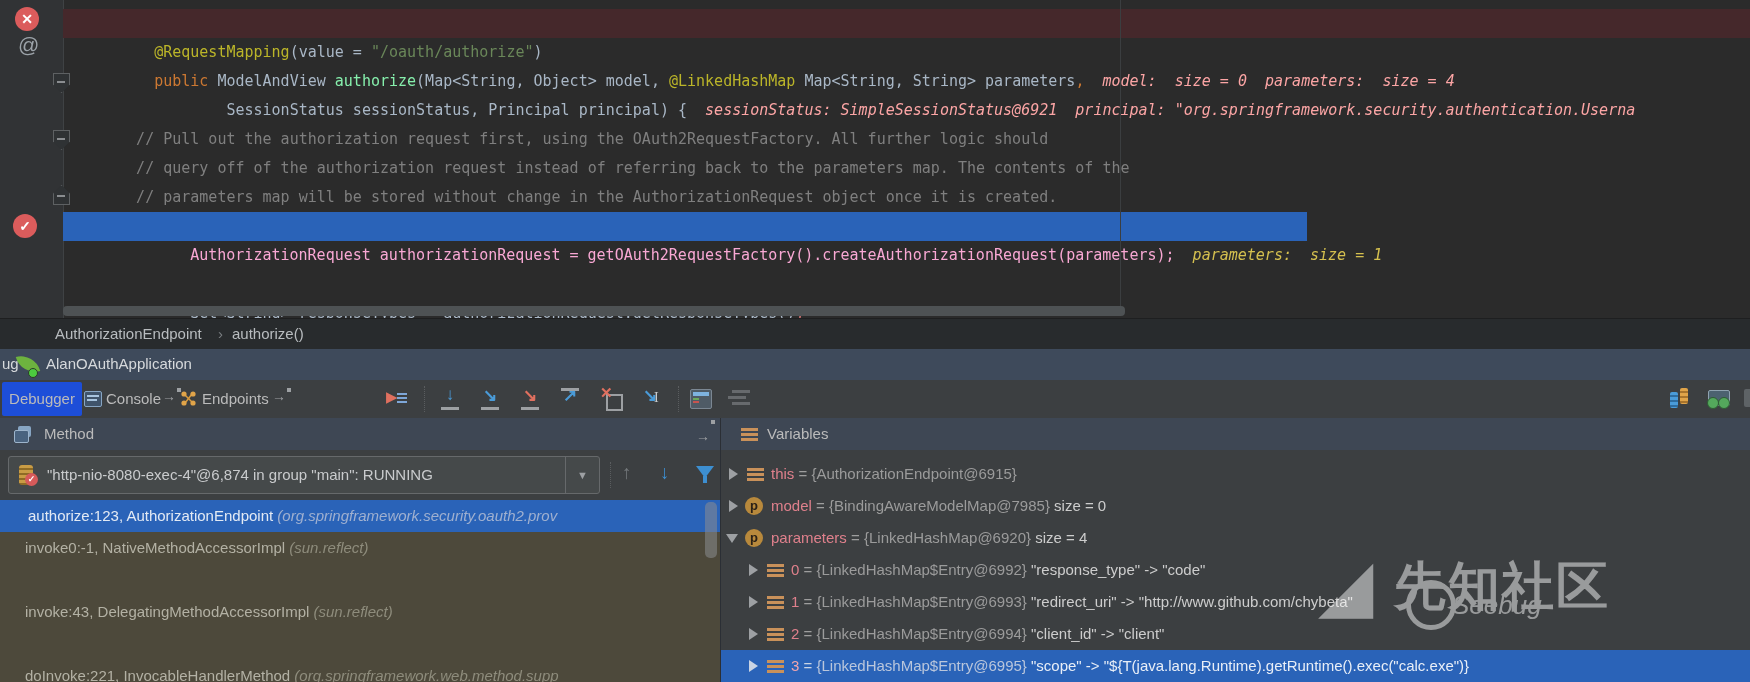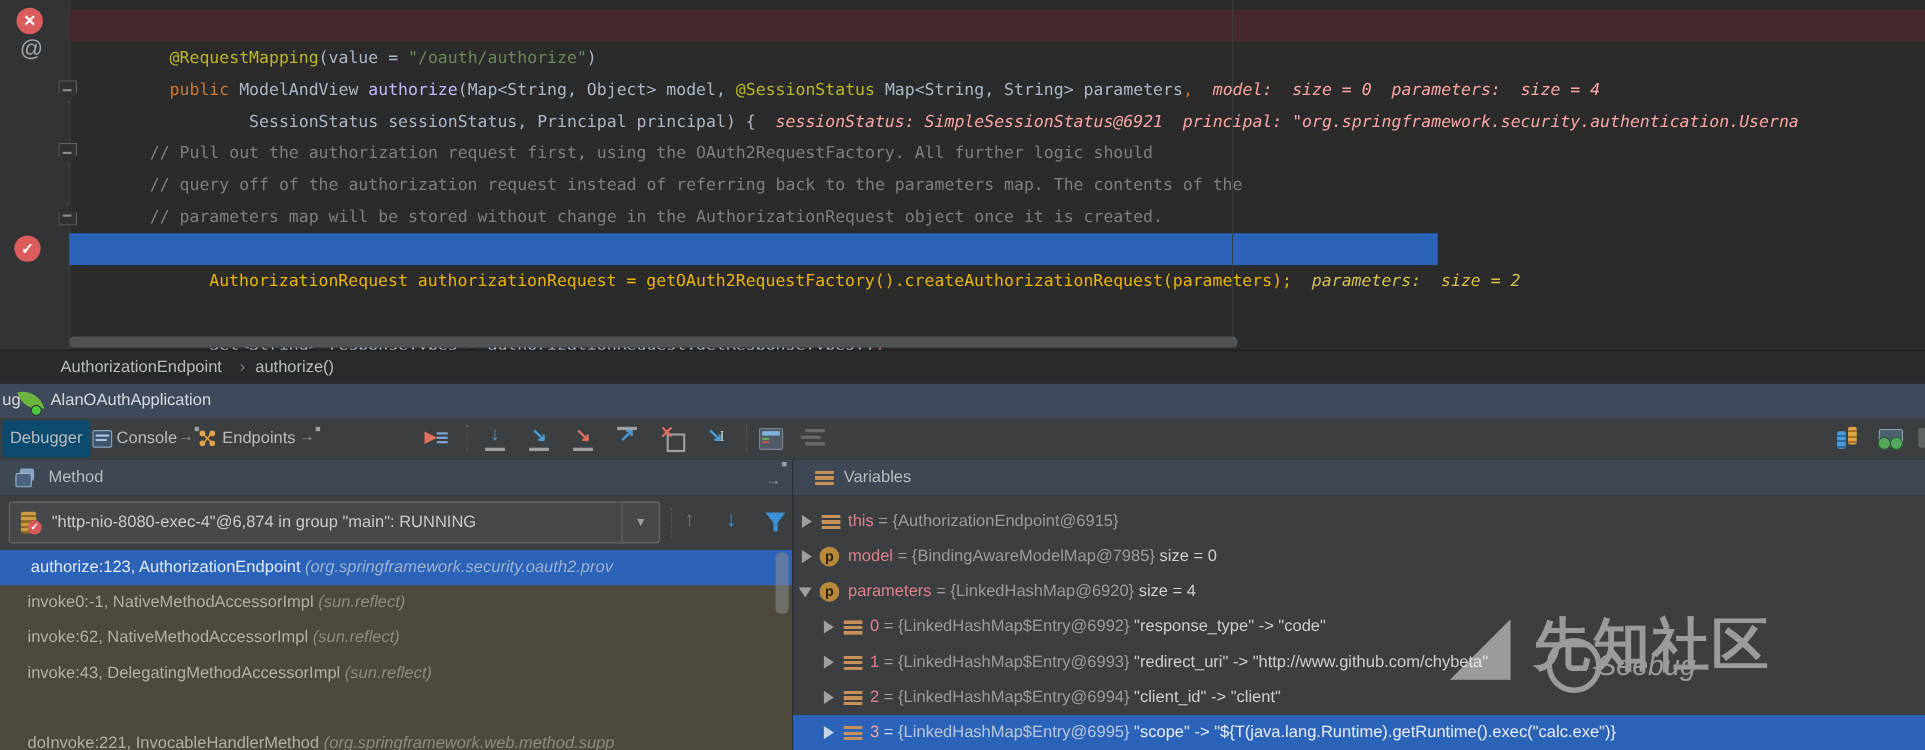--- a/index.html
+++ b/index.html
@@ -3,24 +3,24 @@
 <meta charset="utf-8">
 <style>
   html,body{margin:0;padding:0;background:#1e1e1e;}
   #stage{position:relative;width:1750px;height:682px;overflow:hidden;
          font-family:"Liberation Sans",sans-serif;background:#2B2B2B;}
   .a{position:absolute;}
   .pre{white-space:pre;}
   
   .codeline{position:absolute;height:29px;line-height:29px;
             font-family:"DejaVu Sans Mono","Liberation Mono",monospace;font-size:15px;color:#A9B7C6;white-space:pre;}
-  .kw{color:#CC7832;} .ann{color:#BBB529;} .str{color:#6A8759;} .mth{color:#c4b5fd;}
+  .kw{color:#CC7832;} .ann{color:#BBB529;} .str{color:#6A8759;} .mth{color:#86efac;}
   .cmt{color:#7F7F7F;} .plain{color:#A9B7C6;} .semired{color:#C16B6B;}
   .hintg{color:#fca5a5;font-style:italic;} .hinty{color:#D5C04F;font-style:italic;}
-  .exec-text{color:#eab308;}
+  .exec-text{color:#f9a8d4;}
   
   .bpred{width:24px;height:24px;border-radius:50%;background:#DB5C5C;color:#fff;
          text-align:center;line-height:24px;font-size:14px;font-weight:bold;}
   .fold{width:15px;height:18px;background:#2F3234;border:1px solid #5E6163;}
   .folddash{position:absolute;left:3px;top:7px;width:8px;height:2px;background:#8A8D90;}
   .folddown{clip-path:polygon(0 0,100% 0,100% 58%,50% 100%,0 58%);}
   .foldup{clip-path:polygon(50% 0,100% 42%,100% 100%,0 100%,0 42%);}
   
   .tri-r{width:0;height:0;border-left:9px solid #9DA0A3;border-top:6px solid transparent;border-bottom:6px solid transparent;}
   .tri-d{width:0;height:0;border-top:9px solid #9DA0A3;border-left:6px solid transparent;border-right:6px solid transparent;}
@@ -74,30 +74,30 @@
       </div>
     <div class="a fold foldup" style="left:53px;top:185px;">
         <div class="folddash" style="top:9px;"></div>
       </div>
     <div class="a bpred" style="left:13px;top:214px;">✓</div>
 
     <div class="codeline" style="left:100px;top:9px;">
       <span class="ann">@RequestMapping</span><span class="plain">(value = </span><span class="str">"/oauth/authorize"</span><span class="plain">)</span>
     </div>
     <div class="codeline" style="left:100px;top:38px;">
-      <span class="kw">public </span><span class="plain">ModelAndView </span><span class="mth">authorize</span><span class="plain">(Map&lt;String, Object&gt; model, </span><span class="ann">@SessionStatus</span><span class="plain"> Map&lt;String, String&gt; parameters</span><span class="kw">,</span><span class="hintg">  model:  size = 0  parameters:  size = 4</span>
+      <span class="kw">public </span><span class="plain">ModelAndView </span><span class="mth">authorize</span><span class="plain">(Map&lt;String, Object&gt; model, </span><span class="ann">@LinkedHashMap</span><span class="plain"> Map&lt;String, String&gt; parameters</span><span class="kw">,</span><span class="hintg">  model:  size = 0  parameters:  size = 4</span>
     </div>
     <div class="codeline" style="left:100px;top:67px;">
       <span class="plain">        SessionStatus sessionStatus, Principal principal) {</span><span class="hintg">  sessionStatus: SimpleSessionStatus@6921  principal: "org.springframework.security.authentication.Userna</span>
     </div>
     <div class="codeline cmt" style="left:100px;top:125px;">    // Pull out the authorization request first, using the OAuth2RequestFactory. All further logic should</div>
     <div class="codeline cmt" style="left:100px;top:154px;">    // query off of the authorization request instead of referring back to the parameters map. The contents of the</div>
     <div class="codeline cmt" style="left:100px;top:183px;">    // parameters map will be stored without change in the AuthorizationRequest object once it is created.</div>
     <div class="codeline" style="left:136px;top:212px;">
-      <span class="exec-text">AuthorizationRequest authorizationRequest = getOAuth2RequestFactory().createAuthorizationRequest(parameters);</span><span class="hinty">  parameters:  size = 2</span>
+      <span class="exec-text">AuthorizationRequest authorizationRequest = getOAuth2RequestFactory().createAuthorizationRequest(parameters);</span><span class="hinty">  parameters:  size = 1</span>
     </div>
     <div class="codeline" style="left:100px;top:270px;">
       <span class="plain">    Set&lt;String&gt; responseTypes = authorizationRequest.getResponseTypes()</span><span class="semired">;</span>
     </div>
 
     <div class="a" style="left:63px;top:306px;width:1062px;height:10px;background:#4E5254;border-radius:4px;"></div>
   </div>
 
   <div class="a" style="left:0;top:348px;width:1750px;height:32px;background:#3E4A5B;line-height:32px;font-size:15px;color:#D6D9DC;">
     <span class="a" style="left:2px;">ug</span>
@@ -106,21 +106,21 @@
     <span class="a" style="left:46px;">AlanOAuthApplication</span>
   </div>
 
   <div class="a" style="left:0;top:318px;width:1750px;height:30px;background:#282B2D;border-top:1px solid #1E1F20;font-size:15px;line-height:30px;color:#B8BCBF;">
     <span class="a" style="left:55px;">AuthorizationEndpoint</span>
     <span class="a" style="left:218px;color:#7A7E82;">›</span>
     <span class="a" style="left:232px;">authorize()</span>
   </div>
 
   <div class="a" style="left:0;top:380px;width:1750px;height:38px;background:#3C3F41;color:#BBBBBB;font-size:15px;">
-    <div class="a" style="left:2px;top:2px;width:80px;height:34px;background:#0c4a6e;border-radius:2px;line-height:34px;text-align:center;">
+    <div class="a" style="left:2px;top:2px;width:80px;height:34px;background:#1d4ed8;border-radius:2px;line-height:34px;text-align:center;">
       <span>Debugger</span>
     </div>
     <div class="a" style="left:84px;top:11px;width:16px;height:14px;background:#40546B;border:1px solid #87A5C3;border-radius:2px;">
       <div style="margin:3px 2px 0 2px;height:2px;background:#A8C4DE;"></div>
       <div style="margin:2px 4px 0 2px;height:2px;background:#A8C4DE;"></div>
     </div>
     <div class="a" style="left:106px;top:0;height:38px;line-height:38px;"><span>Console</span></div>
     <div class="a newwin" style="left:162px;top:8px;"><span>→</span><span class="sq"></span></div>
     <svg class="a" style="left:180px;top:10px;" width="17" height="17" viewBox="0 0 17 17">
       <line x1="5" y1="5" x2="12" y2="12" stroke="#D89A3C" stroke-width="1.5"></line>
@@ -218,23 +218,20 @@
         <div class="funnelstem"></div>
     </div>
 
     <div class="a" style="left:0;top:50px;width:720px;height:182px;background:#4D493B;">
       <div class="frow sel" style="top:0;padding-left:28px;">
         <span class="selmain">authorize:123, AuthorizationEndpoint </span><span class="pkg">(org.springframework.security.oauth2.prov</span>
       </div>
       <div class="frow" style="top:32px;">
         <span>invoke0:-1, NativeMethodAccessorImpl </span><span class="pkg">(sun.reflect)</span>
       </div>
-      <div class="frow" style="top:64px;">
-        <span>invoke:62, NativeMethodAccessorImpl </span><span class="pkg">(sun.reflect)</span>
-      </div>
       <div class="frow" style="top:96px;">
         <span>invoke:43, DelegatingMethodAccessorImpl </span><span class="pkg">(sun.reflect)</span>
       </div>
       <div class="frow" style="top:160px;">
         <span>doInvoke:221, InvocableHandlerMethod </span><span class="pkg">(org.springframework.web.method.supp</span>
       </div>
       <div class="a" style="left:705px;top:2px;width:12px;height:56px;background:#8A8D90;opacity:.55;border-radius:5px;"></div>
     </div>
   </div>
 

